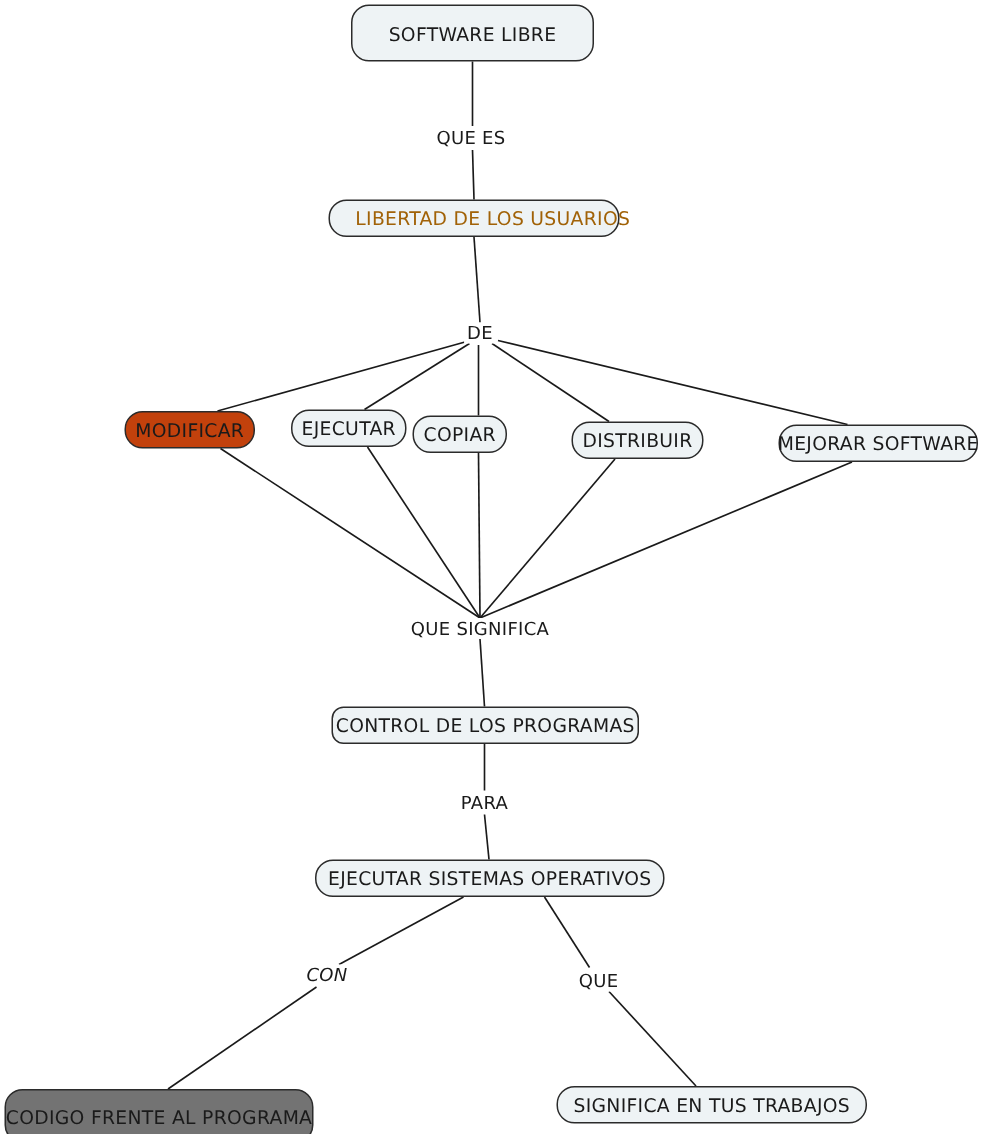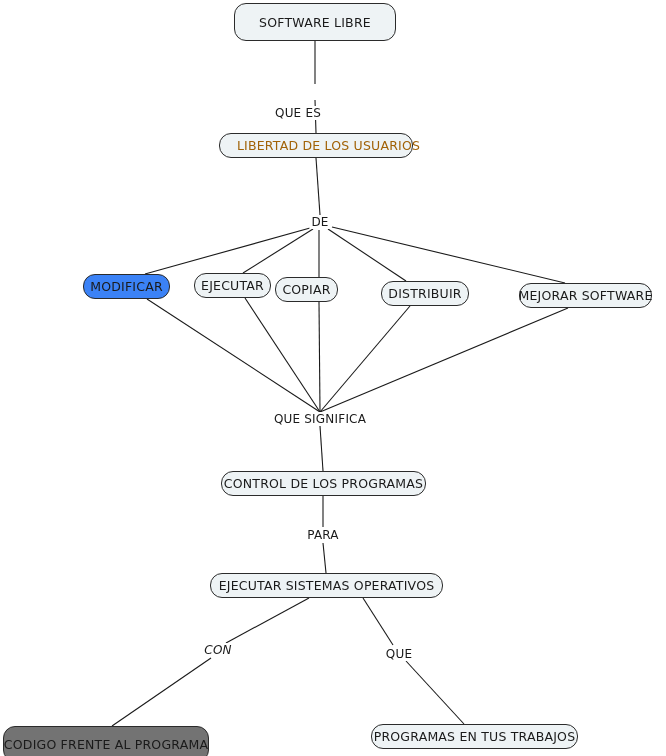--- a/index.html
+++ b/index.html
@@ -81,50 +81,50 @@
       <line x1="406" y1="661" x2="464" y2="724" stroke="#1a1a1a" stroke-width="1.1"></line>
     </svg>
 
   <div id="node-layer">
       <div class="node" style="left: 234px; top: 3px; width: 162px; height: 38px; background: rgb(238, 243, 245); border-color: rgb(43, 43, 43); color: rgb(26, 26, 26); text-align: center;">
         <span>SOFTWARE LIBRE</span>
       </div>
       <div class="node" style="left: 219px; top: 133px; width: 194px; height: 25px; background: rgb(238, 243, 245); border-color: rgb(43, 43, 43); color: #a16207; padding-left: 25px;">
         <span>LIBERTAD DE LOS USUARIOS</span>
       </div>
-      <div class="node" style="left: 83px; top: 274px; width: 87px; height: 25px; background: #3b82f6; border-color: rgb(43, 43, 43); color: rgb(26, 26, 26);">
+      <div class="node" style="left: 83px; top: 274px; width: 87px; height: 25px; background: #c2410c; border-color: rgb(43, 43, 43); color: rgb(26, 26, 26);">
         <span>MODIFICAR</span>
       </div>
       <div class="node" style="left: 194px; top: 273px; width: 77px; height: 25px; background: rgb(238, 243, 245); border-color: rgb(43, 43, 43); color: rgb(26, 26, 26);">
         <span>EJECUTAR</span>
       </div>
       <div class="node" style="left: 275px; top: 277px; width: 63px; height: 25px; background: rgb(238, 243, 245); border-color: rgb(43, 43, 43); color: rgb(26, 26, 26);">
         <span>COPIAR</span>
       </div>
       <div class="node" style="left: 381px; top: 281px; width: 88px; height: 25px; background: rgb(238, 243, 245); border-color: rgb(43, 43, 43); color: rgb(26, 26, 26);">
         <span>DISTRIBUIR</span>
       </div>
       <div class="node" style="left: 519px; top: 283px; width: 133px; height: 25px; background: rgb(238, 243, 245); border-color: rgb(43, 43, 43); color: rgb(26, 26, 26);">
         <span>MEJORAR SOFTWARE</span>
       </div>
-      <div class="node" style="left: 221px; top: 471px; width: 205px; height: 25px; background: rgb(238, 243, 245); border-color: rgb(43, 43, 43); color: rgb(26, 26, 26);">
+      <div class="node" style="left: 221px; top: 471px; width: 205px; height: 25px; background: rgb(238, 243, 245); border-color: rgb(43, 43, 43); color: rgb(26, 26, 26); border-radius: 8px;">
         <span>CONTROL DE LOS PROGRAMAS</span>
       </div>
       <div class="node" style="left: 210px; top: 573px; width: 233px; height: 25px; background: rgb(238, 243, 245); border-color: rgb(43, 43, 43); color: rgb(26, 26, 26);">
         <span>EJECUTAR SISTEMAS OPERATIVOS</span>
       </div>
       <div class="node" style="left: 3px; top: 726px; width: 206px; height: 36px; background: #737373; border-color: rgb(43, 43, 43); color: rgb(26, 26, 26); text-align: right;">
         <span>CODIGO FRENTE AL PROGRAMA</span>
       </div>
       <div class="node" style="left: 371px; top: 724px; width: 207px; height: 25px; background: rgb(238, 243, 245); border-color: rgb(43, 43, 43); color: rgb(26, 26, 26);">
-        <span>PROGRAMAS EN TUS TRABAJOS</span>
+        <span>SIGNIFICA EN TUS TRABAJOS</span>
       </div>
     </div>
   <div id="label-layer">
-      <div class="linklabel" style="left: 298px; top: 92px; margin-top: 21px;">QUE ES</div>
+      <div class="linklabel" style="left: 314px; top: 92px;">QUE ES</div>
       <div class="linklabel" style="left: 320px; top: 222px;">DE</div>
       <div class="linklabel" style="left: 320px; top: 419px;">QUE SIGNIFICA</div>
       <div class="linklabel" style="left: 323px; top: 535px;">PARA</div>
       <div class="linklabel" style="left: 218px; top: 650px; font-style: italic;">CON</div>
       <div class="linklabel" style="left: 399px; top: 654px;">QUE</div>
     </div>
 
 </div>
 
 </body></html>

